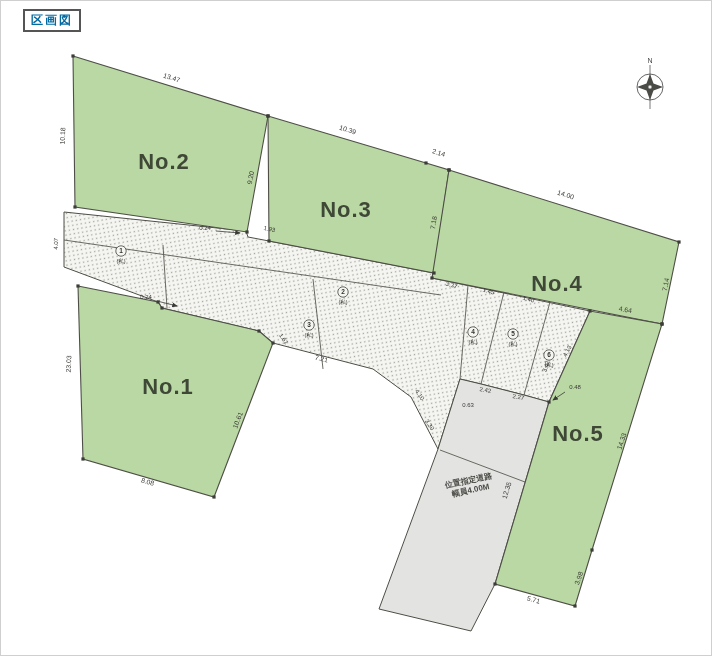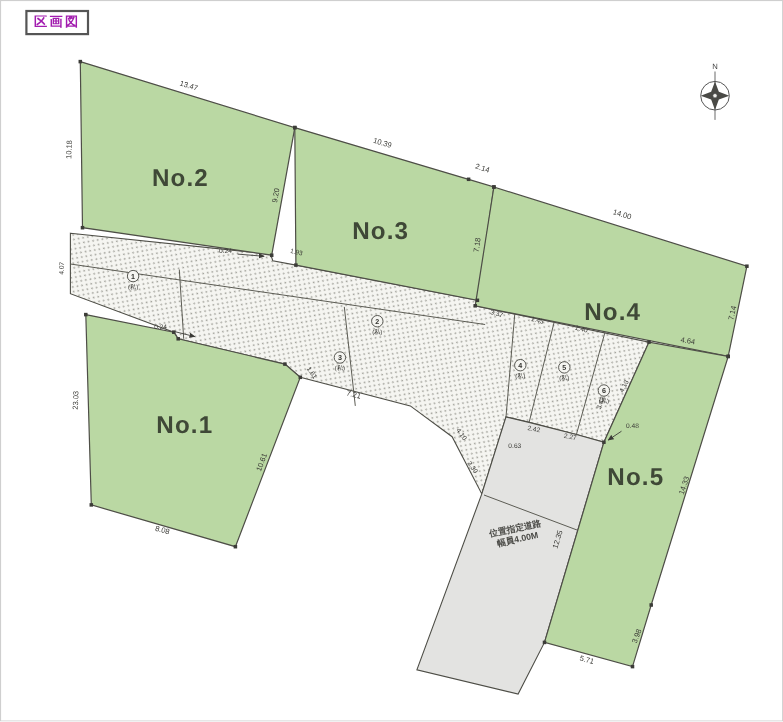--- a/index.html
+++ b/index.html
@@ -3,21 +3,21 @@
 <meta charset="utf-8">
 <style>
   html,body{margin:0;padding:0;background:#fff;}
   .canvas{
     width:712px;height:656px;position:relative;background:#ffffff;
     border:1px solid #cfcfcf;box-sizing:border-box;
     font-family:"Liberation Sans",sans-serif;overflow:hidden;
   }
   .titlebox{
     position:absolute;top:8px;left:22px;border:2px solid #555;background:#fff;
-    padding:1px 6px;font-size:12px;font-weight:bold;letter-spacing:2px;color:#a21caf;z-index:2;
+    padding:1px 6px;font-size:12px;font-weight:bold;letter-spacing:2px;color:#0369a1;z-index:2;
   }
   svg{position:absolute;top:0;left:0;}
   .lot{stroke:#4e4e47;stroke-width:1.1;}
   .hatchpoly{stroke:#4e4e47;stroke-width:1;}
   .graypoly{stroke:#4e4e47;stroke-width:1;}
   .innerline{stroke:#5a5a52;stroke-width:0.9;fill:none;}
   .lotlab{font-size:22px;font-weight:bold;fill:#3f4837;letter-spacing:1px;text-anchor:middle;}
   .dim{font-size:6.8px;fill:#3a3a36;text-anchor:middle;}
   .dimsm{font-size:6px;fill:#3a3a36;text-anchor:middle;}
   .marknum{font-size:6.5px;fill:#33332f;text-anchor:middle;font-weight:bold;}

